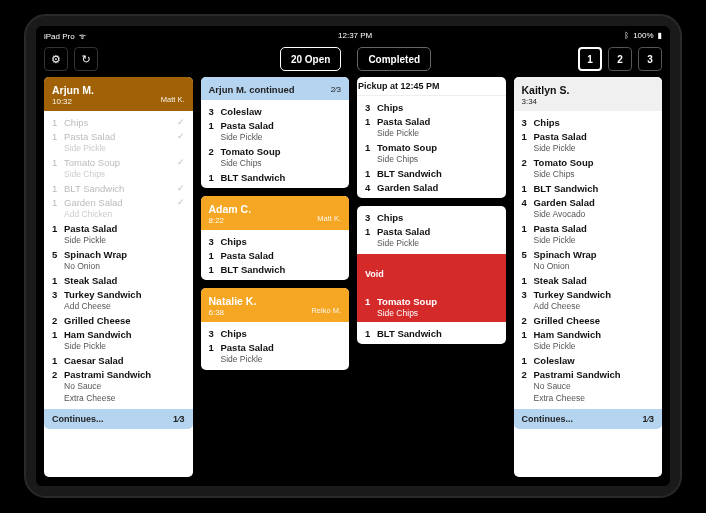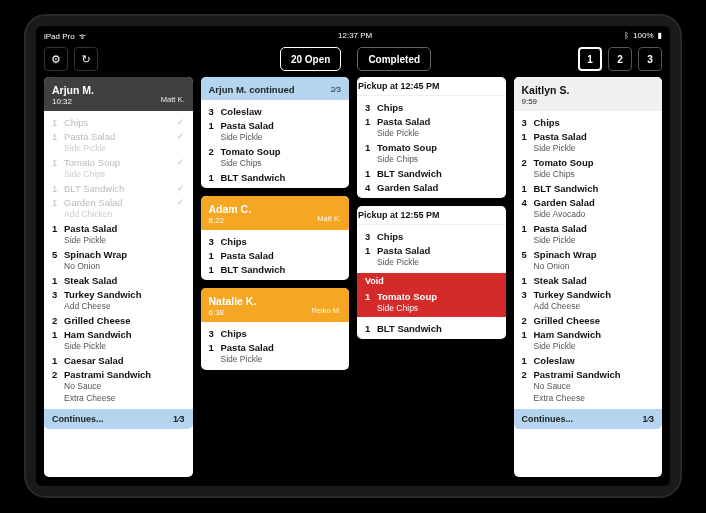--- a/index.html
+++ b/index.html
@@ -17,40 +17,40 @@
 .tb-right { display: flex; gap: 6px; }
 .page-btn { width: 24px; height: 24px; border: 1px solid #555; border-radius: 4px; color: #fff; font-size: 10px; display: flex; align-items: center; justify-content: center; cursor: pointer; font-weight: 600; }
 .page-btn.active { border-color: #fff; border-width: 2px; }
 
 .board { display: flex; gap: 8px; padding: 0 8px 8px 8px; height: calc(100% - 52px); overflow: hidden; }
 .col { flex: 1; display: flex; flex-direction: column; gap: 8px; overflow: hidden; min-width: 0; }
 
 .ticket { background: #fff; border-radius: 5px; overflow: hidden; font-size: 9.5px; display: flex; flex-direction: column; }
 .ticket.grow { flex: 1; min-height: 0; }
 .t-head { padding: 7px 8px 5px; color: #fff; position: relative; }
-.t-head.red { background: #404040; }
+.t-head.red { background: #a16207; }
 .t-head.orange { background: #f5a623; }
 .t-head.blue { background: #b4d4f0; color: #222; }
 .t-head.grey { background: #f0f0f0; color: #111; }
 .t-name { font-weight: 700; font-size: 10.5px; }
 .t-time { font-size: 8px; margin-top: 1px; opacity: .95; }
 .t-right-top { position: absolute; top: 6px; right: 8px; font-size: 9px; font-weight: 600; }
 .t-right-bot { position: absolute; top: 18px; right: 8px; font-size: 7.5px; opacity: .9; }
 .t-frac { position: absolute; top: 8px; right: 8px; font-size: 8px; }
 
 .t-body { padding: 4px 0; overflow: hidden; }
 .t-note { padding: 4px 1px; font-size: 9px; font-weight: 700; color: #111; border-bottom: 1px solid #eee; }
 .line { display: flex; align-items: flex-start; padding: 2px 8px 1px 8px; }
 .line .qty { width: 12px; font-weight: 700; color: #111; }
 .line .nm { font-weight: 700; color: #111; flex: 1; }
 .line.done .qty, .line.done .nm { color: #bbb; font-weight: 500; }
 .line.done .chk { color: #bbb; font-size: 9px; }
 .mod { padding: 0 8px 2px 20px; font-size: 8.5px; color: #555; }
 .line.done + .mod, .mod.done { color: #ccc; }
-.void-bar { background: #d42a2a; color: #fff; padding: 3px 8px; font-weight: 700; font-size: 9px; }
+.void-bar { background: #d42a2a; color: #fff; padding: 15px 8px; font-weight: 700; font-size: 9px; }
 .void-line { background: #d42a2a; color: #fff; padding: 2px 8px 1px 8px; display: flex; }
 .void-line .qty { width: 12px; font-weight: 700; }
 .void-line .nm { font-weight: 700; }
 .void-mod { background: #d42a2a; color: #fff; padding: 0 8px 4px 20px; font-size: 8.5px; }
 
 .continues { background: #b4d4f0; color: #222; padding: 5px 8px; font-size: 9px; font-weight: 600; display: flex; justify-content: space-between; border-radius: 0 0 5px 5px; }
 </style>
 </head>
 <body>
 
@@ -267,21 +267,20 @@
                 <span class="nm">BLT Sandwich</span>
               </div>
               <div class="line">
                 <span class="qty">4</span>
                 <span class="nm">Garden Salad</span>
               </div>
             </div>
       </div>
 
       <div class="ticket">
-        <div class="t-note">Pickup at 12:55 PM</div>
         <div class="t-body">
               <div class="line">
                 <span class="qty">3</span>
                 <span class="nm">Chips</span>
               </div>
               <div class="line">
                 <span class="qty">1</span>
                 <span class="nm">Pasta Salad</span>
               </div>
               <div class="mod">Side Pickle</div>
@@ -300,21 +299,21 @@
                 <span class="nm">BLT Sandwich</span>
               </div>
             </div>
       </div>
     </div>
 
     <div class="col">
       <div class="ticket grow">
         <div class="t-head grey">
           <div class="t-name">Kaitlyn S.</div>
-          <div class="t-time">9:59</div>
+          <div class="t-time">3:34</div>
         </div>
         <div class="t-body">
               <div class="line">
                 <span class="qty">3</span>
                 <span class="nm">Chips</span>
               </div>
               <div class="line">
                 <span class="qty">1</span>
                 <span class="nm">Pasta Salad</span>
               </div>

